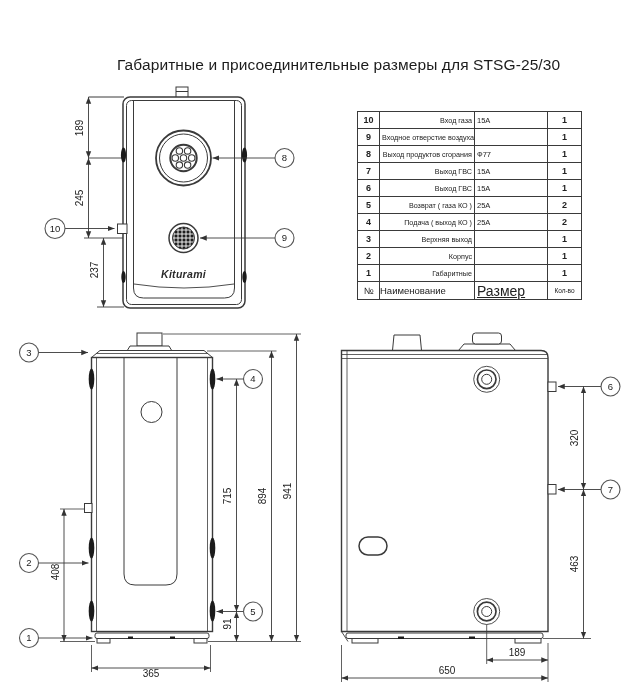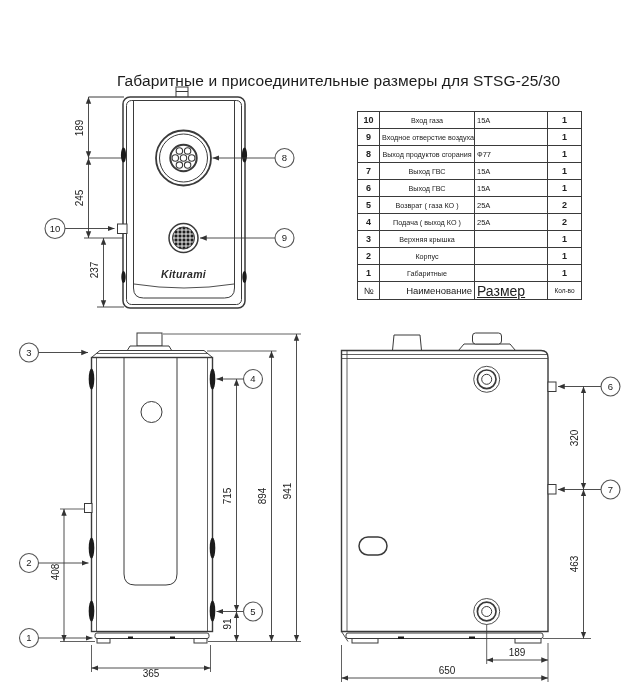--- a/index.html
+++ b/index.html
@@ -1,32 +1,32 @@
 <!DOCTYPE html>
 <html><head>
 <meta charset="utf-8">
 <style>
   html,body{margin:0;padding:0;background:#fff;}
   .page{position:relative;width:644px;height:700px;background:#ffffff;overflow:hidden;
         font-family:"Liberation Sans",sans-serif;color:#1e1e1e;}
-  .title{position:absolute;left:117px;top:72px;font-size:15.5px;font-weight:500;
+  .title{position:absolute;left:117px;top:56px;font-size:15.5px;font-weight:500;
          letter-spacing:.1px;color:#1c1c1c;white-space:nowrap;}
   .drawing{position:absolute;left:0;top:0;}
   table.parts{position:absolute;left:357px;top:111px;border-collapse:collapse;
               table-layout:fixed;width:206px;background:#fff;}
   table.parts td{border:1px solid #3a3a3a;height:16px;padding:0 2px;overflow:hidden;
                  white-space:nowrap;color:#222;}
   table.parts{border:1.5px solid #2d2d2d;}
   td.c-num{width:17px;text-align:center;font-size:9px;font-weight:bold;}
-  td.c-name{width:90px;text-align:center;font-size:7.2px;padding-left:4px;}
+  td.c-name{width:90px;text-align:right;font-size:7.2px;padding-left:4px;}
   td.c-size{width:68px;text-align:left;font-size:7.5px;}
   td.c-qty{width:29px;text-align:center;font-size:9px;font-weight:bold;}
   tr.hdr td{height:17px;}
   tr.hdr .c-num{font-size:9px;font-weight:normal;}
-  tr.hdr .c-name{font-size:9.5px;text-align:right;padding-left:0;}
+  tr.hdr .c-name{font-size:9.5px;text-align:left;padding-left:0;}
   tr.hdr .c-size{font-size:14px;text-decoration:underline;}
   tr.hdr .c-qty{font-size:6.5px;font-weight:normal;}
   svg text{font-family:"Liberation Sans",sans-serif;fill:#1c1c1c;}
   .dim{font-size:10px;}
   .callout-num{font-size:9.5px;}
   .brand{font-size:10.5px;font-style:italic;font-weight:bold;fill:#2a2a2a;letter-spacing:.3px;}
 </style>
 </head>
 <body>
 
@@ -292,21 +292,21 @@
       <td class="c-qty">2</td>
     </tr>
     <tr>
       <td class="c-num">4</td>
       <td class="c-name">Подача ( выход КО )</td>
       <td class="c-size">25A</td>
       <td class="c-qty">2</td>
     </tr>
     <tr>
       <td class="c-num">3</td>
-      <td class="c-name">Верхняя крышка</td>
+      <td class="c-name">Верхняя выход</td>
       <td class="c-size"></td>
       <td class="c-qty">1</td>
     </tr>
     <tr>
       <td class="c-num">2</td>
       <td class="c-name">Корпус</td>
       <td class="c-size"></td>
       <td class="c-qty">1</td>
     </tr>
     <tr>

